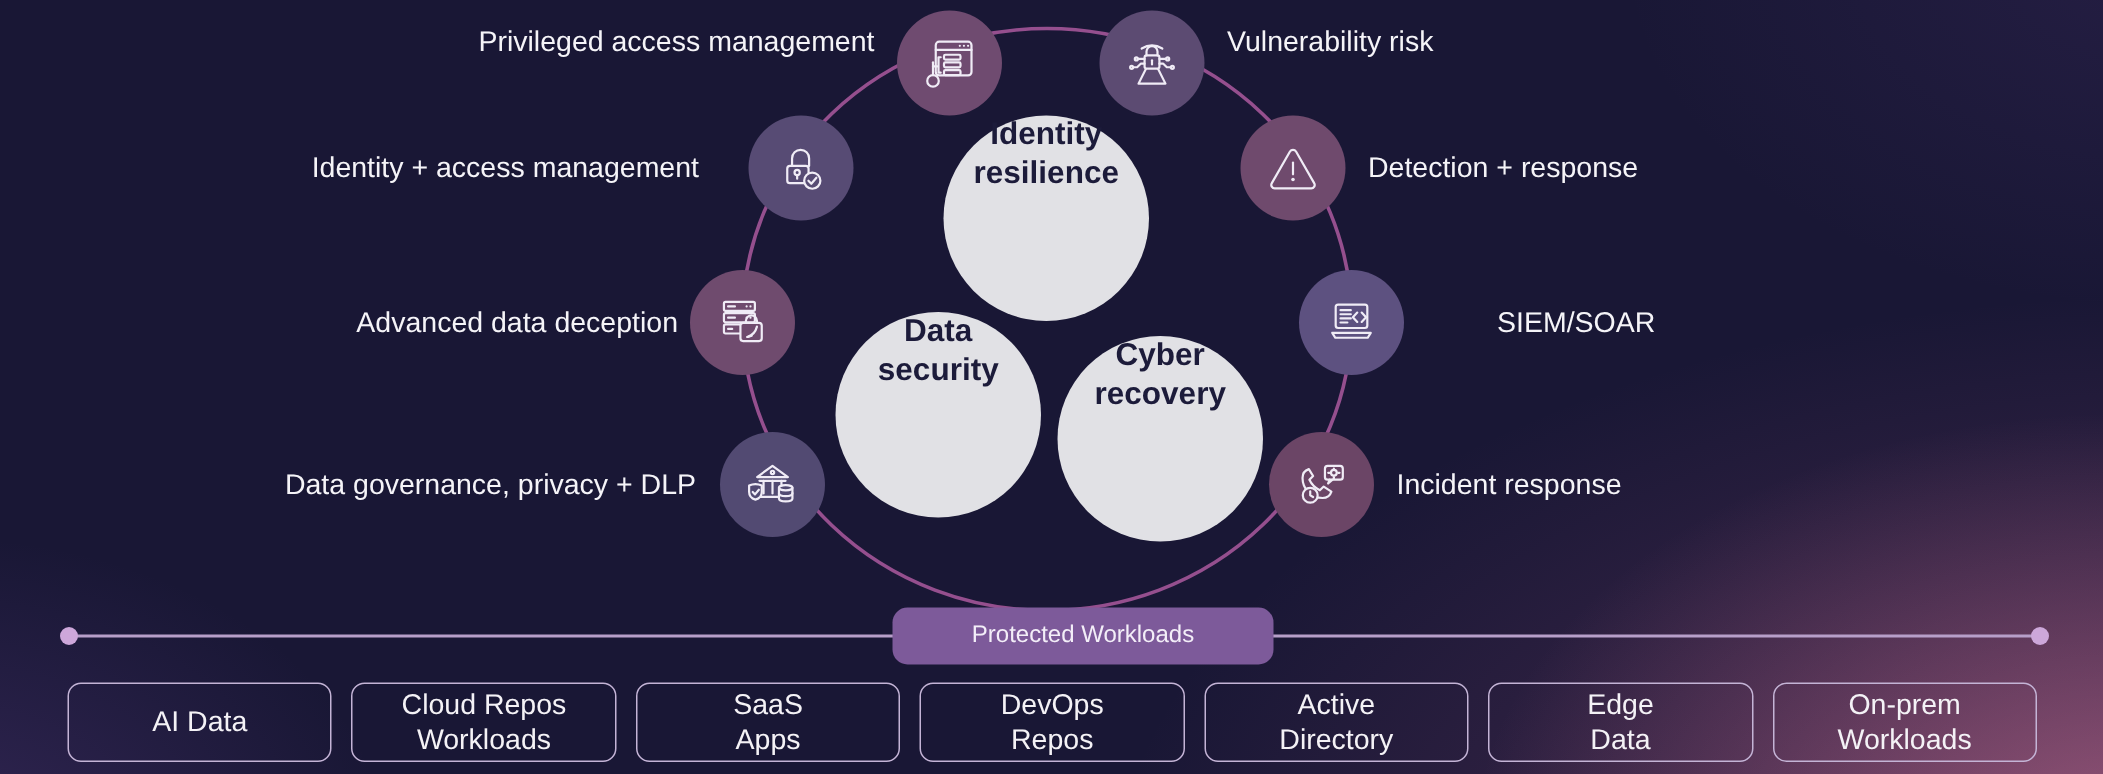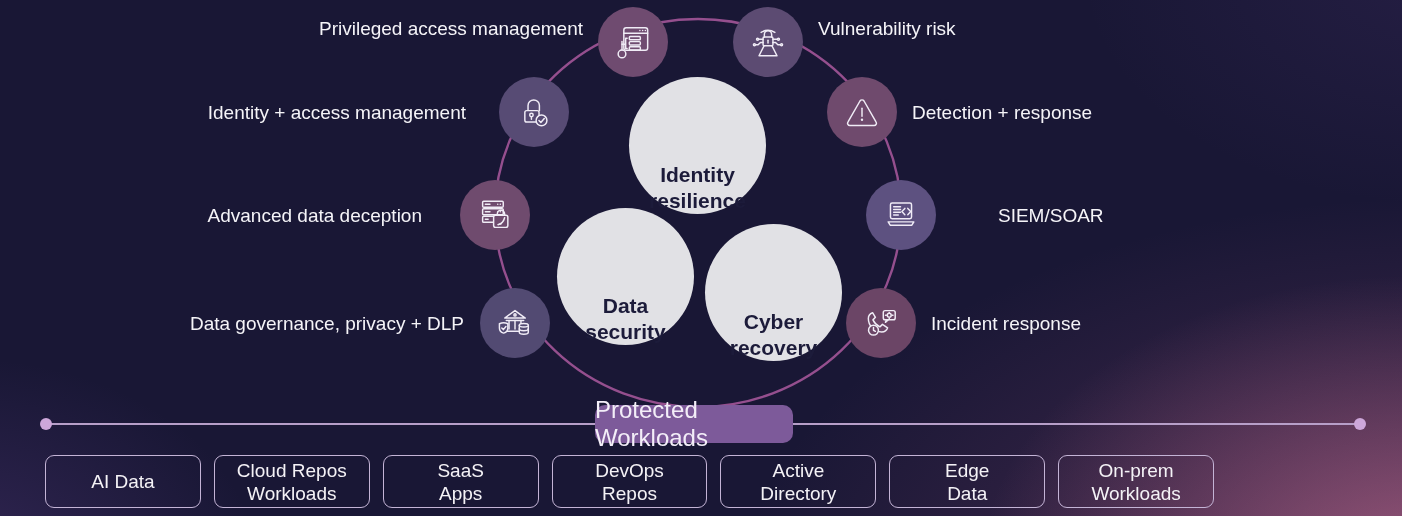--- a/index.html
+++ b/index.html
@@ -17,21 +17,21 @@
   .ring-svg ellipse{fill:none;stroke:var(--ring-line);stroke-width:2.4;opacity:.95;}
 
   .baseline{position:absolute;left:46px;top:423px;width:1314px;height:2px;background:var(--baseline);z-index:1;}
   .baseline-dot{position:absolute;top:418px;width:12px;height:12px;border-radius:50%;background:var(--baseline-dot);z-index:1;}
   .baseline-dot.left{left:40px;}
   .baseline-dot.right{left:1354px;}
 
   .big-circle{
     position:absolute;width:137px;height:137px;border-radius:50%;
     background:var(--circle-fill);color:var(--circle-text);
-    display:flex;align-items:flex-end;justify-content:center;text-align:center;
+    display:flex;align-items:flex-start;justify-content:center;text-align:center;
     font-weight:bold;font-size:21px;line-height:26px;white-space:pre-line;z-index:2;
   }
   .c-identity{left:629px;top:77px;}
   .c-data{left:557px;top:208px;}
   .c-cyber{left:705px;top:224px;}
 
   .orb{
     position:absolute;width:70px;height:70px;border-radius:50%;
     display:flex;align-items:center;justify-content:center;z-index:3;
   }
@@ -48,36 +48,36 @@
   .o-dg{left:480px;top:288px;}
   .o-ir{left:846px;top:288px;}
 
   .lbl{
     position:absolute;height:26px;line-height:26px;font-size:19px;
     color:var(--label-text);white-space:nowrap;z-index:3;
   }
   .lbl-left{text-align:right;}
   .l-pam{right:819px;top:16px;}
   .l-iam{right:936px;top:100px;}
-  .l-add{right:980px;top:203px;text-align:center;}
+  .l-add{right:950px;top:203px;text-align:center;}
   .l-dg{right:938px;top:311px;}
   .l-vr{left:818px;top:16px;}
   .l-dr{left:912px;top:100px;}
   .l-siem{left:950px;top:203px;margin-left:48px;}
   .l-ir{left:931px;top:311px;}
 
   .badge{
-    position:absolute;left:595px;top:405px;width:198px;height:38px;z-index:4;
+    position:absolute;left:595px;top:405px;width:254px;height:38px;z-index:4;
     background:var(--badge-fill);border-radius:10px;
     display:flex;align-items:center;justify-content:center;
-    font-size:24px;color:var(--badge-text);
+    font-size:16px;color:var(--badge-text);
   }
 
   .boxes{
-    position:absolute;left:45px;top:455px;width:1169px;height:53px;
+    position:absolute;left:45px;top:455px;width:1313px;height:53px;
     display:flex;gap:13px;z-index:2;
   }
   .wbox{
     flex:1;border:1.5px solid var(--box-border);border-radius:9px;
     display:flex;align-items:center;justify-content:center;text-align:center;
     font-size:19px;line-height:23px;color:var(--box-text);white-space:pre-line;
   }
 </style>
 </head>
 <body>

